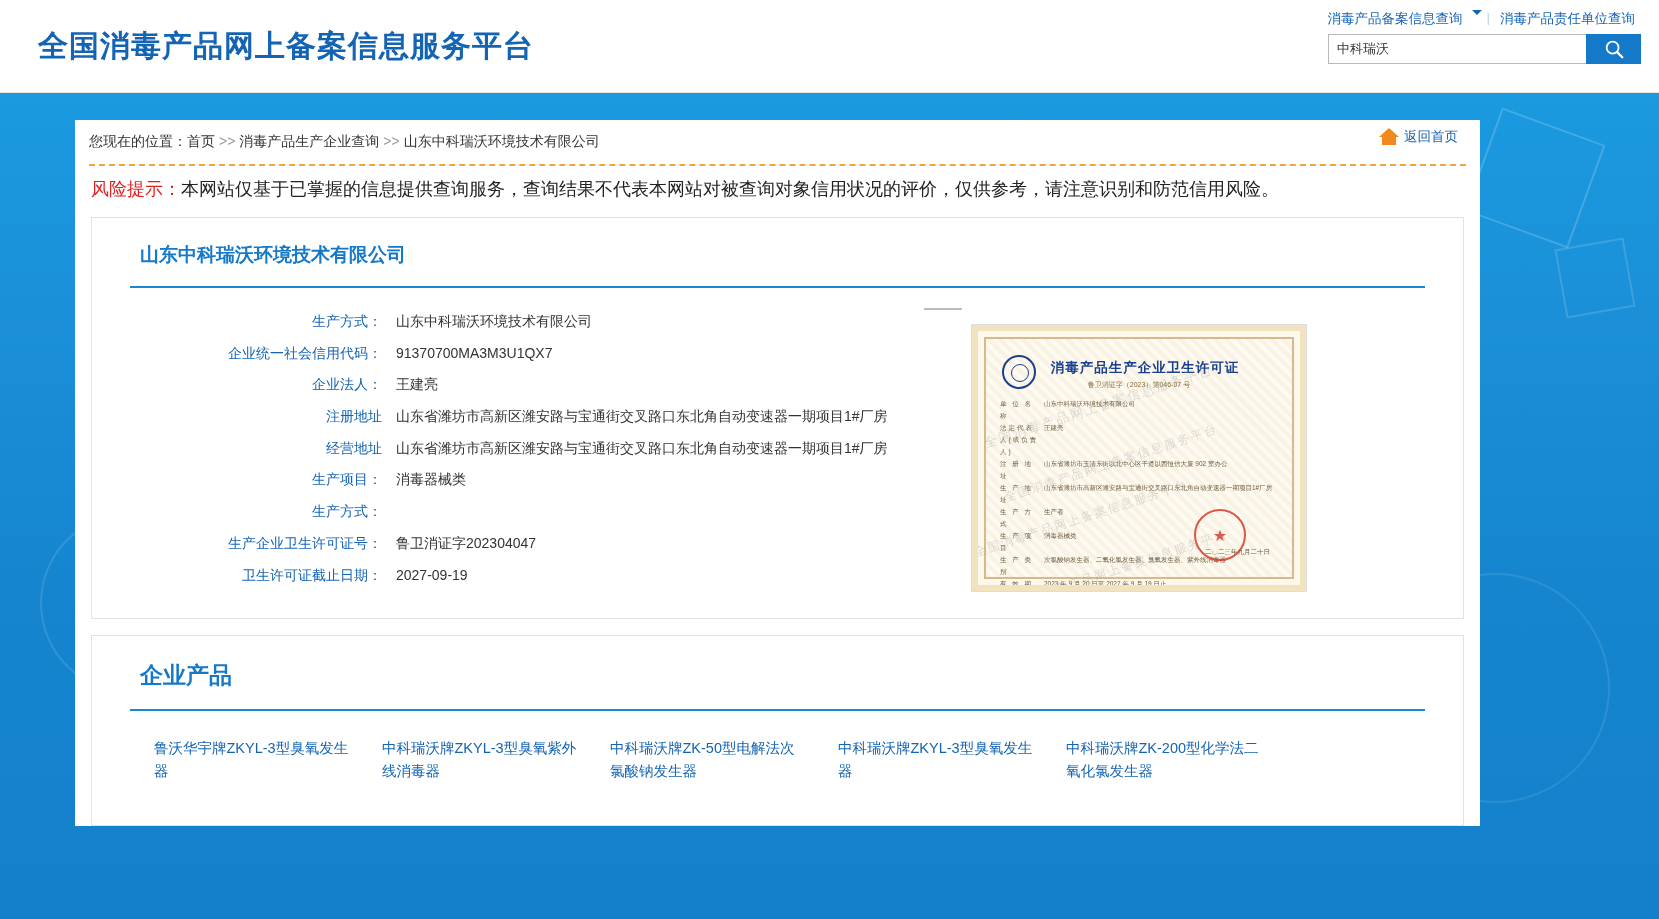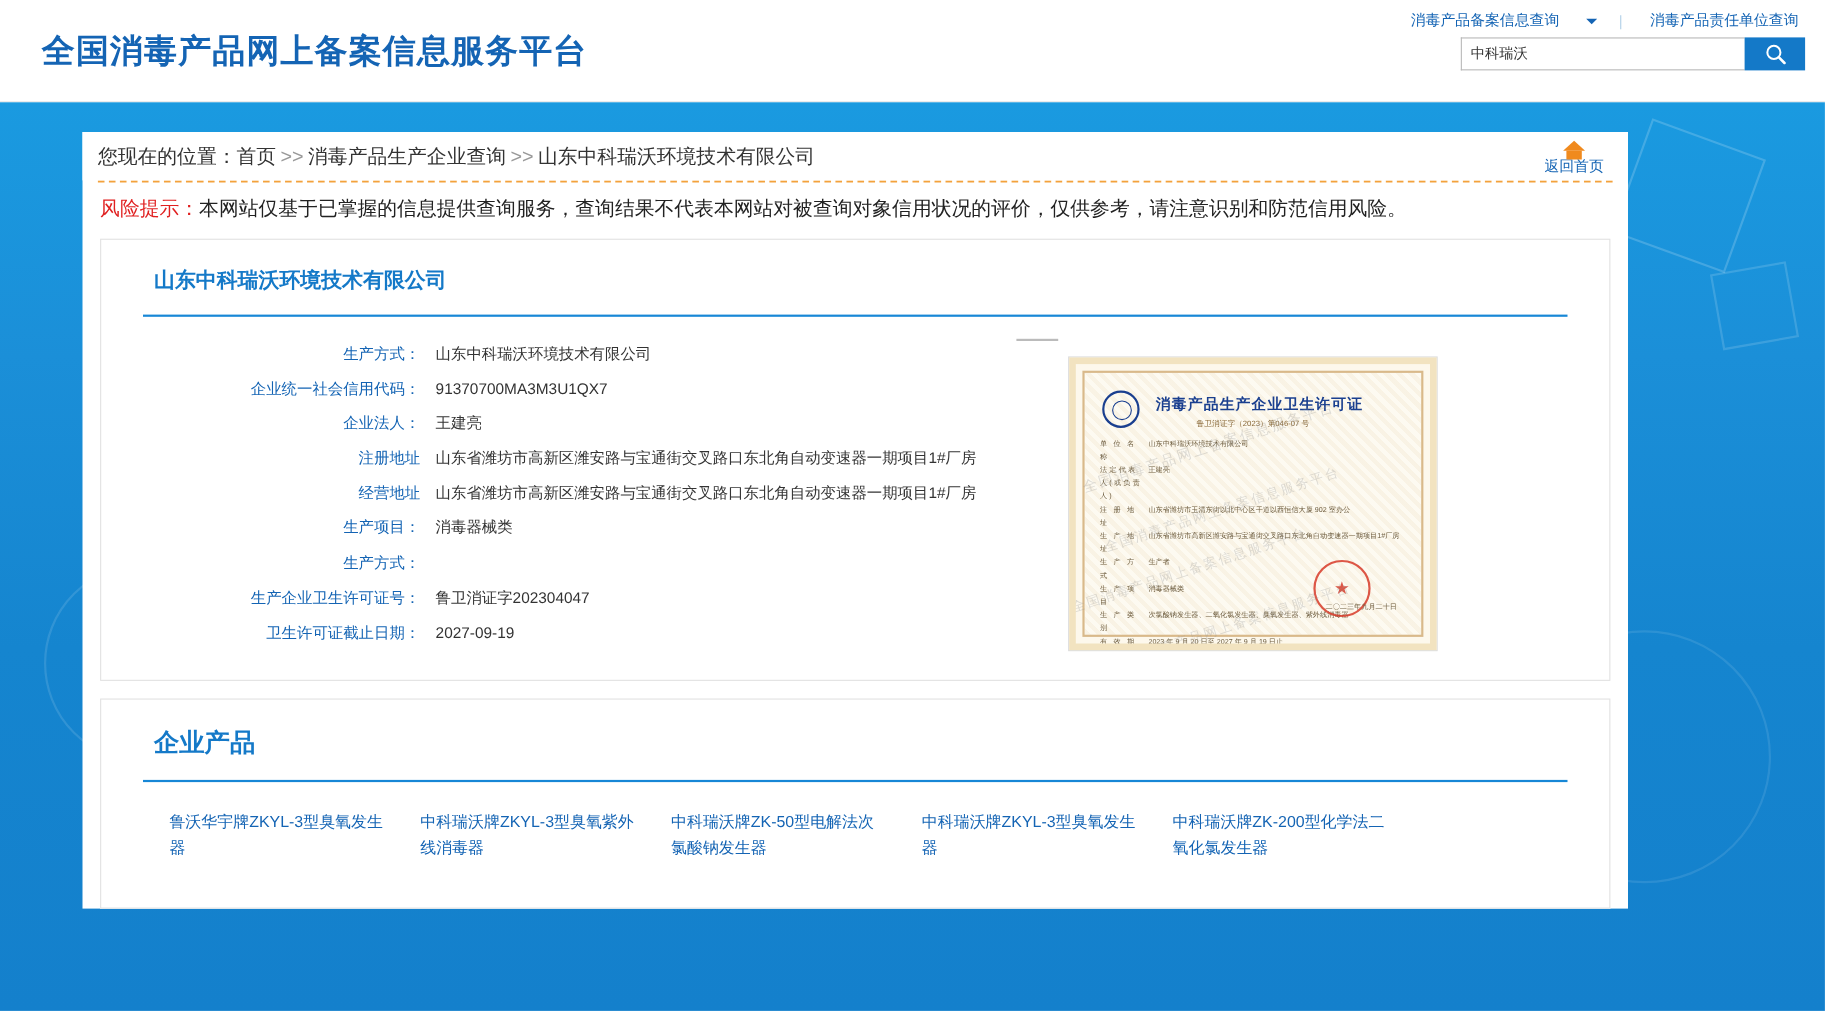--- a/index.html
+++ b/index.html
@@ -30,22 +30,21 @@
     font-weight: bold;
     color: #1464b4;
     letter-spacing: 1px;
     white-space: nowrap;
   }
   .nav-links {
     position: absolute;
     right: 18px;
     top: 10px;
     display: flex;
-    align-items: center;
-    gap: 15px;
+    gap: 0;
     font-size: 13.5px;
     color: #1464b4;
   }
   .nav-link {
     color: #1464b4;
     text-decoration: none;
     white-space: nowrap;
     padding: 0 6px;
   }
   .nav-sep {
@@ -150,36 +149,35 @@
     background: #ffffff;
     padding: 0 14px;
     display: flex;
     align-items: center;
   }
   .content-white {
     background: #ffffff;
     width: 1405px;
   }
   .breadcrumb {
-    font-size: 18px;
+    font-size: 14px;
     color: #333333;
   }
   .breadcrumb a { color: #333; text-decoration: none; }
   .breadcrumb .sep { color: #999; padding: 0 4px; }
   .home-return {
     position: absolute;
     right: 22px;
     top: 8px;
     display: flex;
-    align-items: center;
+    align-items: flex-start;
     gap: 5px;
     font-size: 13.5px;
     color: #1464b4;
     text-decoration: none;
-    flex-direction: column;
   }
   .home-icon {
     display: inline-block;
     width: 0; height: 0;
     border-left: 10px solid transparent;
     border-right: 10px solid transparent;
     border-bottom: 9px solid #f08a1e;
     position: relative;
   }
   .home-icon::after {

